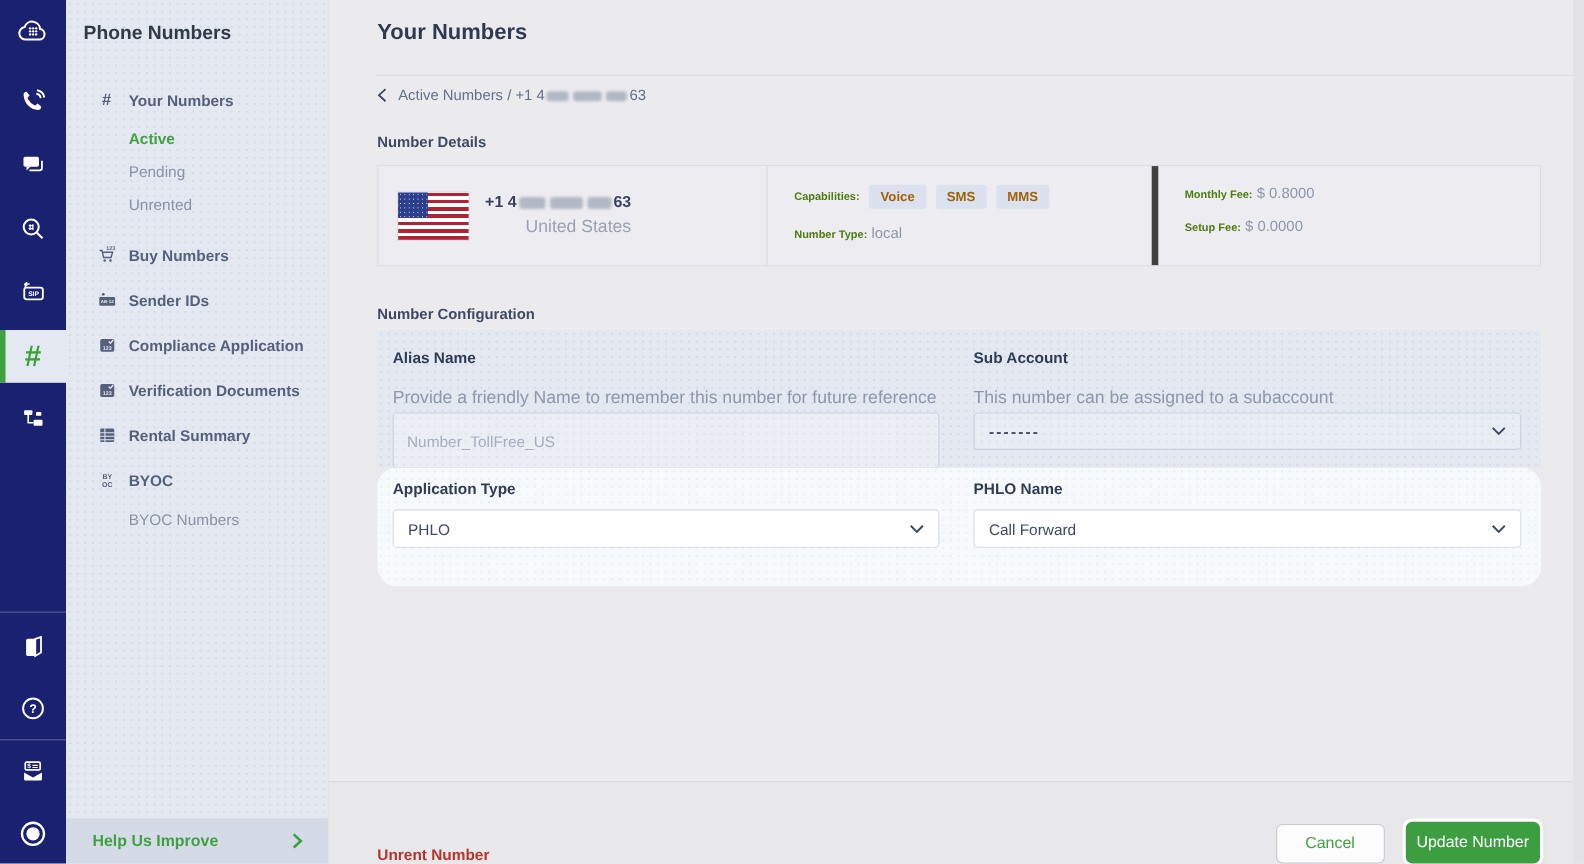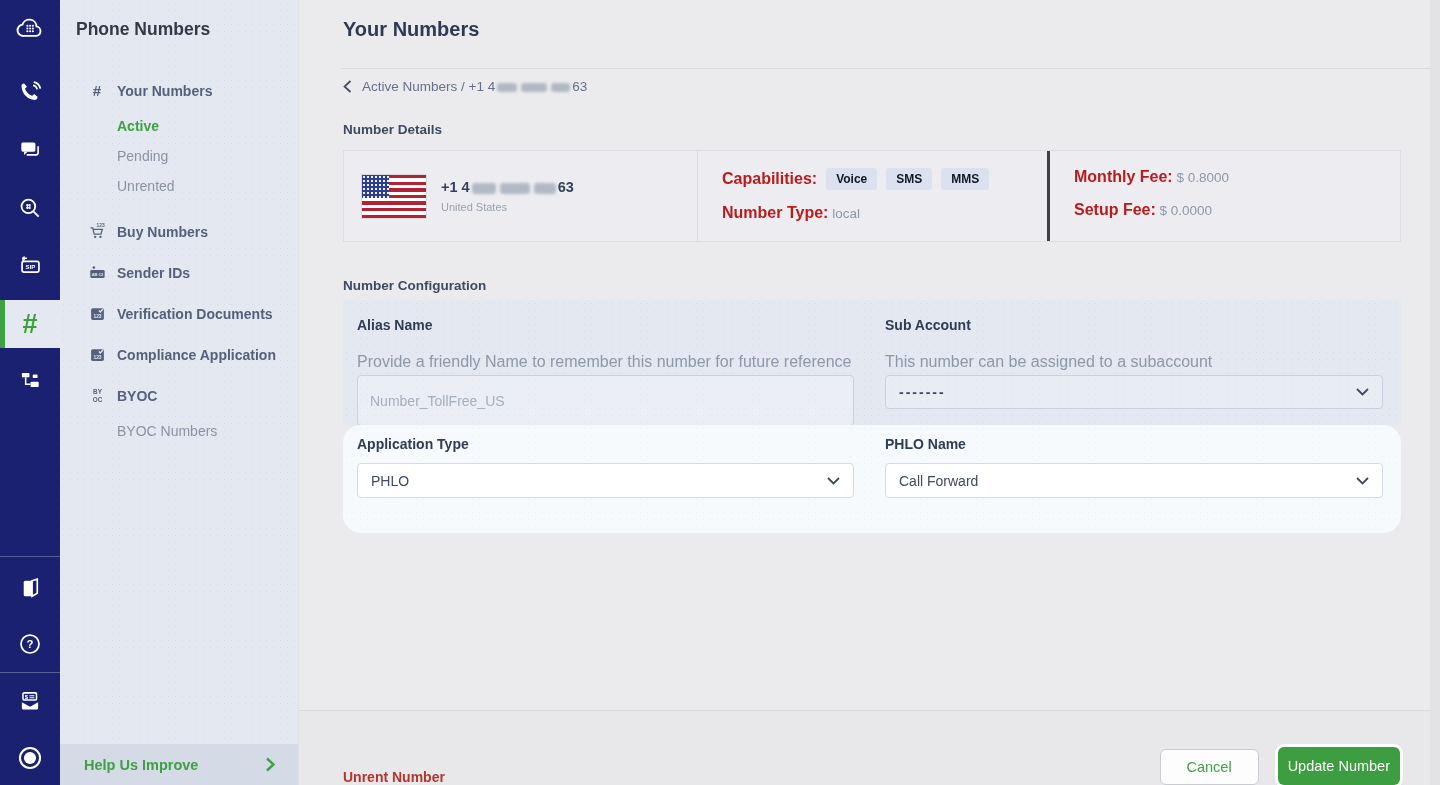--- a/index.html
+++ b/index.html
@@ -30,32 +30,32 @@
   .main { position:fixed; left:298px; top:0; width:1142px; height:785px; background:#ebebed; border-left:1px solid #e0e1e5; }
   .scroll-strip { position:absolute; right:0; top:0; width:10px; height:785px; background:#e3e3e6; }
   .page-title { position:absolute; left:44px; top:18px; font-size:20px; font-weight:600; color:#2e3a54; }
   .header-divider { position:absolute; left:42px; right:0; top:68px; height:1px; background:#dbdbdf; }
   .breadcrumb { position:absolute; left:44px; top:79px; display:flex; align-items:center; gap:10px; font-size:13.5px; color:#66708a; cursor:pointer; }
   .section-title { position:absolute; left:44px; font-size:13.5px; font-weight:bold; color:#3d4a63; }
 
   .details-card { position:absolute; left:44px; top:150px; width:1058px; height:92px; background:#ededf1; border:1px solid #dcdee5; display:flex; }
   .dc-col1 { width:353px; display:flex; align-items:center; padding-left:18px; gap:15px; }
   .dc-col2 { width:350px; border-left:1px solid #d8dbe2; padding:17px 0 0 24px; }
-  .dc-col3 { flex:1; border-left:3px solid #404040; padding:17px 0 0 24px; }
+  .dc-col3 { flex:1; border-left:6px solid #404040; padding:17px 0 0 24px; }
   .flag { width:64px; height:43px; position:relative; background:repeating-linear-gradient(#b22234 0 3.31px, #fff 3.31px 6.62px); box-shadow:0 0 0 1px rgba(0,0,0,0.08); flex:0 0 64px; }
   .flag::after { content:""; position:absolute; left:0; top:0; width:27px; height:23px; background:#2b3f8c;
     background-image:radial-gradient(#fff 0.7px, transparent 0.8px); background-size:4px 4px; }
   .num-line { font-size:14.5px; font-weight:bold; color:#33415f; white-space:nowrap; }
-  .country { font-size:11px; color:#98a1b1; margin-top:6px; }
+  .country { font-size:16px; color:#98a1b1; margin-top:6px;text-align:right; }
   .redact { display:inline-block; height:11px; border-radius:3px; background:#a8b0bd; filter:blur(1.6px); margin:0 2px; vertical-align:middle; opacity:.85; }
   .redact.r1{width:24px}.redact.r2{width:30px}.redact.r3{width:22px}
   .redact.b1{width:20px;height:9px}.redact.b2{width:26px;height:9px}.redact.b3{width:19px;height:9px}
   .cap-row { display:flex; align-items:center; gap:9px; }
-  .lbl-strong { font-size:16px; font-weight:bold; color:#b91c1c; }
-  .badge { background:#dbe1ee; color:#0f172a; font-size:12px; font-weight:bold; padding:4px 10px; border-radius:3px; }
+  .lbl-strong { font-size:10px; font-weight:bold; color:#4d7c0f; }
+  .badge { background:#dbe1ee; color:#a16207; font-size:12px; font-weight:bold; padding:4px 10px; border-radius:3px; }
   .type-row { margin-top:14px; font-size:13.5px; }
   .muted-val { color:#8d97a9; font-weight:normal; font-size:13.5px; }
   .fee-row { font-size:13.5px; }
   .fee-row + .fee-row { margin-top:15px; }
 
   .config-block { position:absolute; left:44px; top:300px; width:1058px; }
   .cfg-row1 { height:125px; background:#e3e8f1; background-image:radial-gradient(#d3d9e6 0.8px, transparent 0.9px); background-size:7px 7px; position:relative; }
   .cfg-row2 { height:108px; background:#f7fafd; background-image:radial-gradient(#eaeff6 0.8px, transparent 0.9px); background-size:7px 7px; position:relative;border-radius:18px; }
   .col-l { position:absolute; left:14px; width:497px; }
   .col-r { position:absolute; left:542px; width:498px; }
@@ -244,34 +244,43 @@
     </div>
 
     <div class="menu-item">
       <span class="mi-icon">
         <svg width="17" height="17" viewBox="0 0 16 16" fill="none">
           <rect x="2" y="3" width="12" height="11" rx="1.5" fill="currentColor"></rect>
           <path d="M9.3 5.2l1.4 1.4 2.4-2.8" stroke="#e4e8f1" stroke-width="1.2" fill="none"></path>
           <text x="8" y="12" font-size="4.6" font-weight="bold" fill="#e4e8f1" text-anchor="middle" font-family="Liberation Sans, sans-serif">123</text>
         </svg>
       </span>
-      <span>Verification Documents</span>
+      <span>Compliance Application</span>
     </div>
 
     <div class="menu-item">
       <span class="mi-icon">
         <svg width="17" height="17" viewBox="0 0 16 16" fill="none">
           <rect x="2" y="3" width="12" height="11" rx="1.5" fill="currentColor"></rect>
           <path d="M9.3 5.2l1.4 1.4 2.4-2.8" stroke="#e4e8f1" stroke-width="1.2" fill="none"></path>
           <text x="8" y="12" font-size="4.6" font-weight="bold" fill="#e4e8f1" text-anchor="middle" font-family="Liberation Sans, sans-serif">123</text>
         </svg>
       </span>
-      <span>Compliance Application</span>
-    </div>
-
+      <span>Verification Documents</span>
+    </div>
+
+    <div class="menu-item">
+      <span class="mi-icon">
+        <svg width="17" height="17" viewBox="0 0 16 16" fill="none">
+          <rect x="2" y="2.5" width="12" height="11.5" rx="1.2" fill="currentColor"></rect>
+          <path d="M6 2.5v11.5M2 6h12M2 9h12M2 12h12" stroke="#e4e8f1" stroke-width="0.9"></path>
+        </svg>
+      </span>
+      <span>Rental Summary</span>
+    </div>
 
     <div class="menu-item">
       <span class="mi-icon">
         <svg width="17" height="17" viewBox="0 0 16 16" fill="none">
           <text x="8" y="7" font-size="6" font-weight="bold" fill="currentColor" text-anchor="middle" font-family="Liberation Sans, sans-serif">BY</text>
           <text x="8" y="14" font-size="6" font-weight="bold" fill="currentColor" text-anchor="middle" font-family="Liberation Sans, sans-serif">OC</text>
         </svg>
       </span>
       <span>BYOC</span>
     </div>

